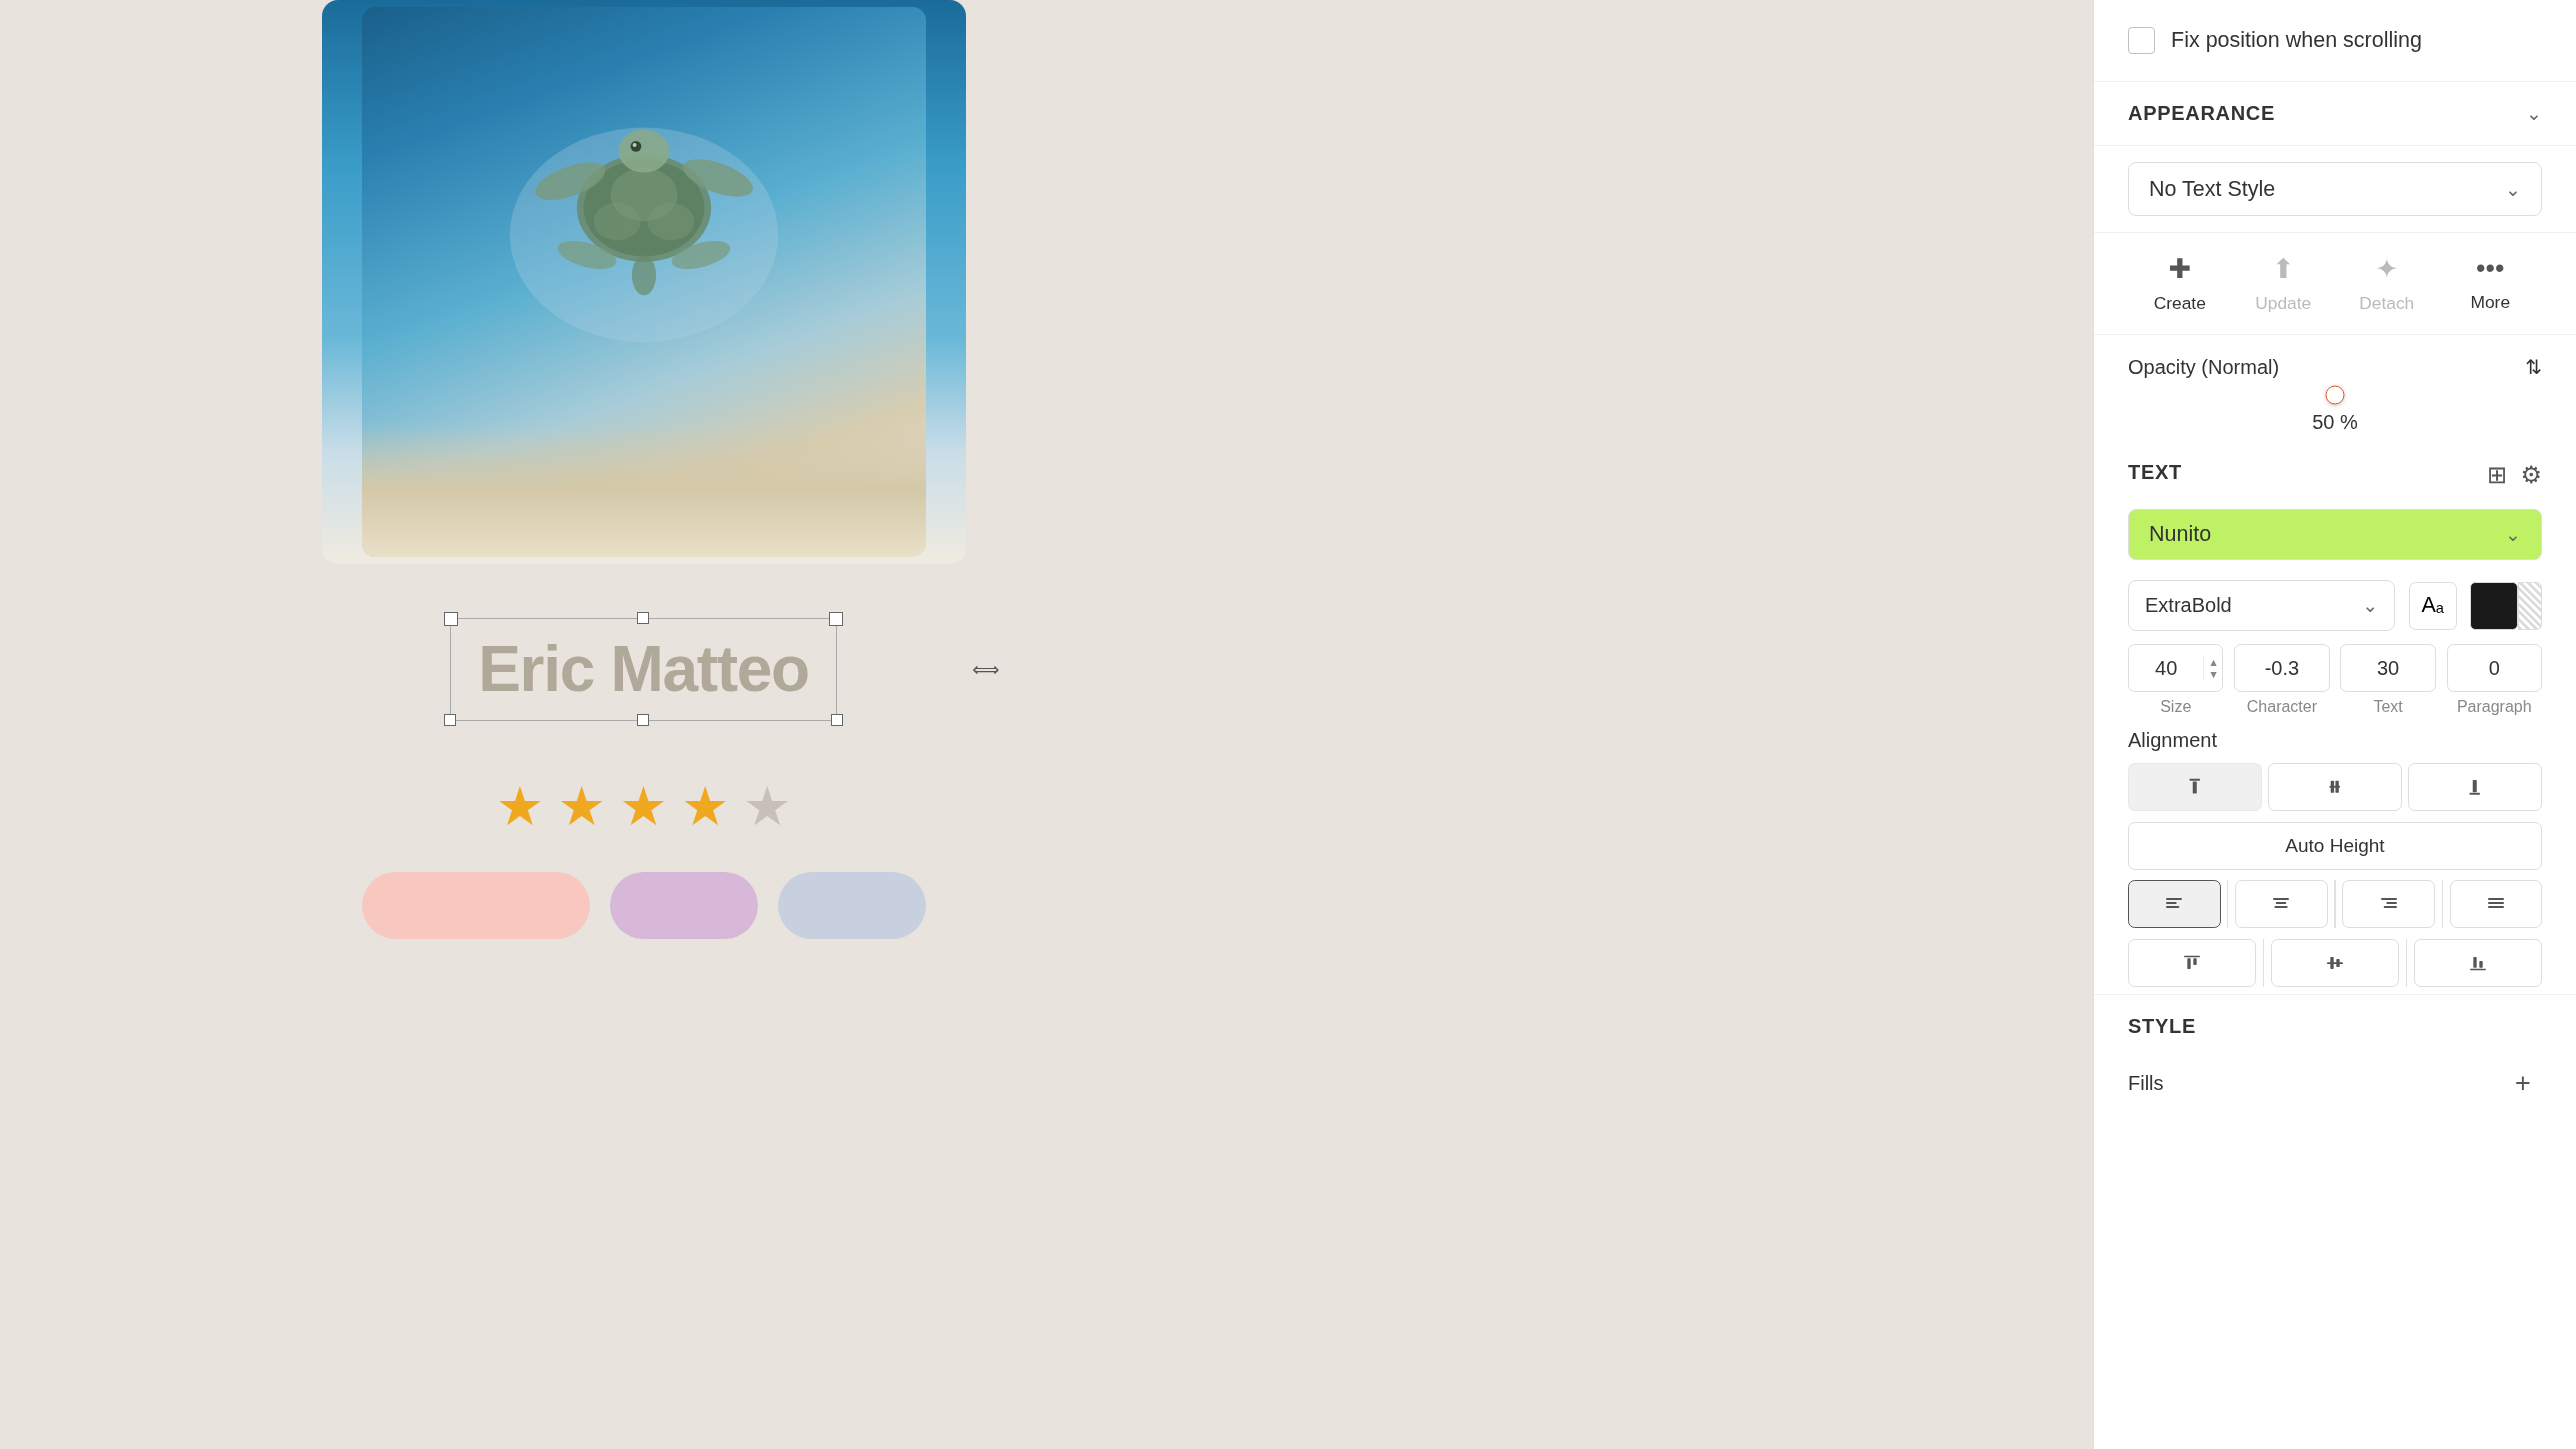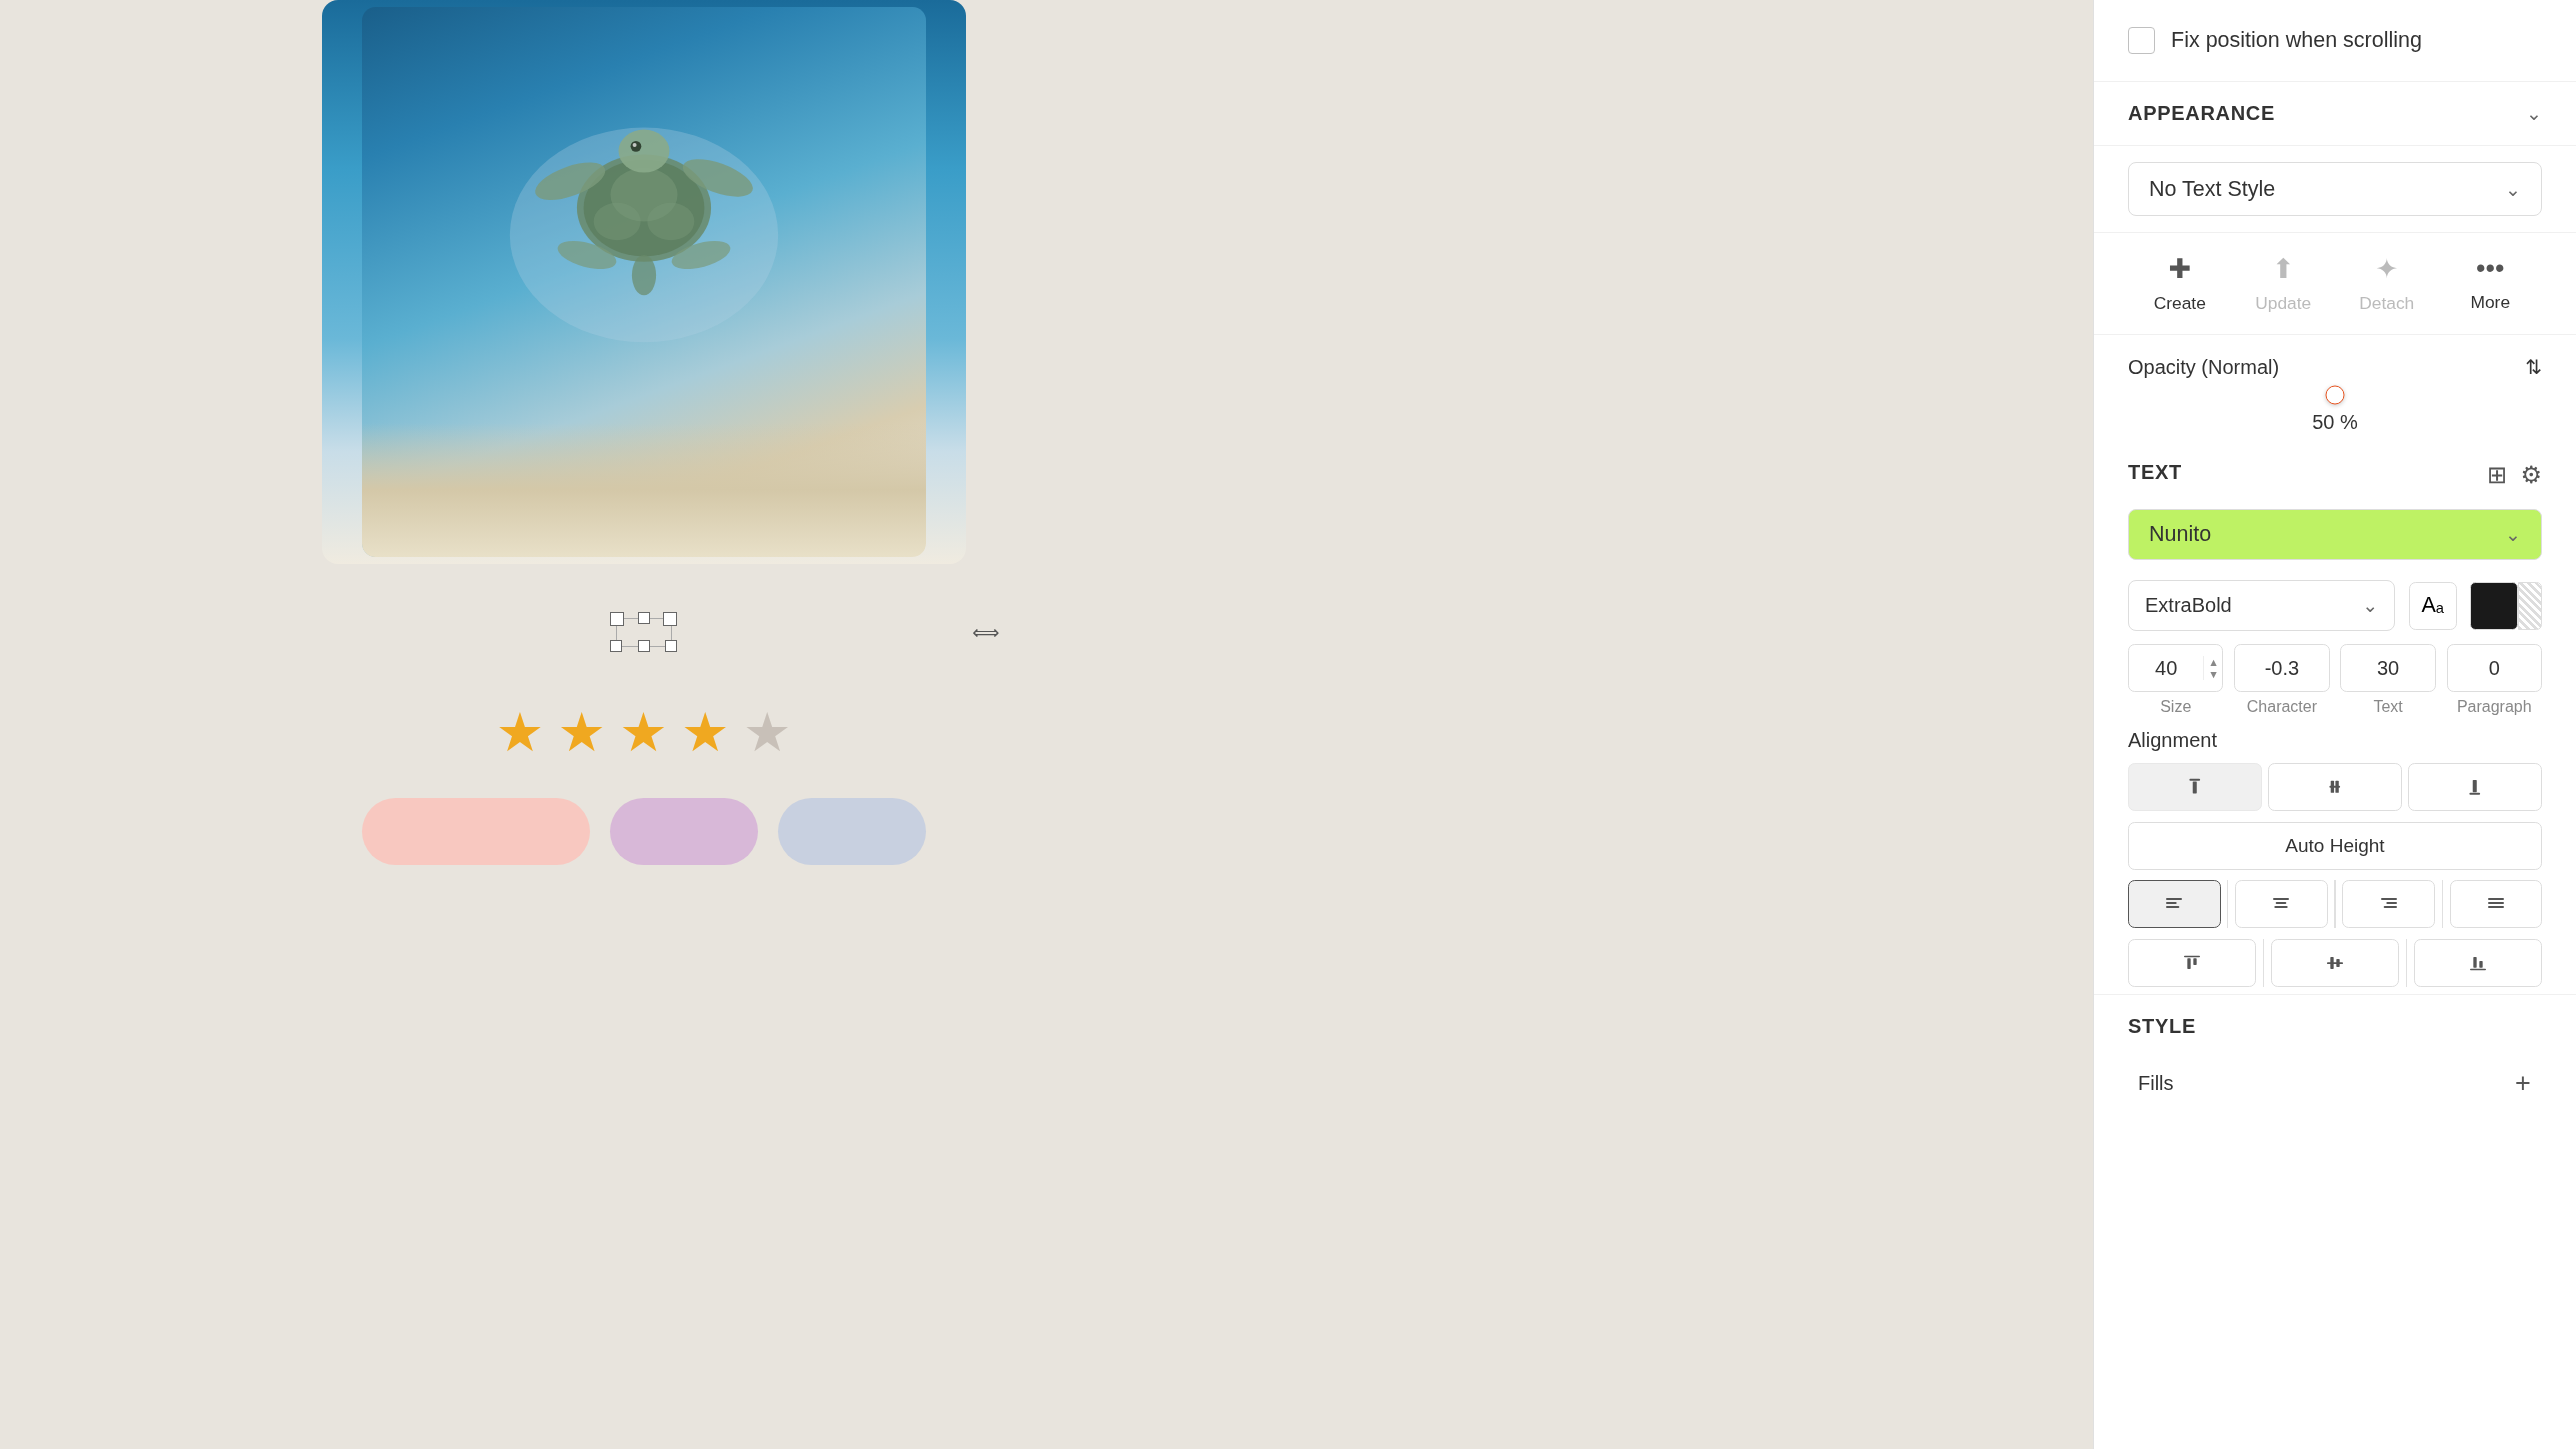--- a/index.html
+++ b/index.html
@@ -628,21 +628,20 @@
       justify-content: space-between;
       align-items: center;
       margin-bottom: 13.4px;
     }
 
     .fills-row {
       display: flex;
       justify-content: space-between;
       align-items: center;
       padding: 13.4px 0;
-      margin-left: 10px;
     }
 
     .fills-label {
       font-size: 20px;
       color: #333;
     }
 
     .add-btn {
       width: 38px;
       height: 38px;
@@ -711,20 +710,21 @@
         <div class="ocean-bottom"></div>
       </div>
     </div>
 
     <div class="name-section">
       <div class="text-selection-box">
         <div class="corner-handle bm"></div>
         <div class="corner-handle tm"></div>
         <div class="corner-handle bl"></div>
         <div class="corner-handle br"></div>
+        <span class="name-text">Eric Matteo</span>
       </div>
       <div class="resize-cursor">⟺</div>
     </div>
 
     <div class="stars-section">
       <span class="star filled">★</span>
       <span class="star filled">★</span>
       <span class="star filled">★</span>
       <span class="star filled">★</span>
       <span class="star empty">★</span>

